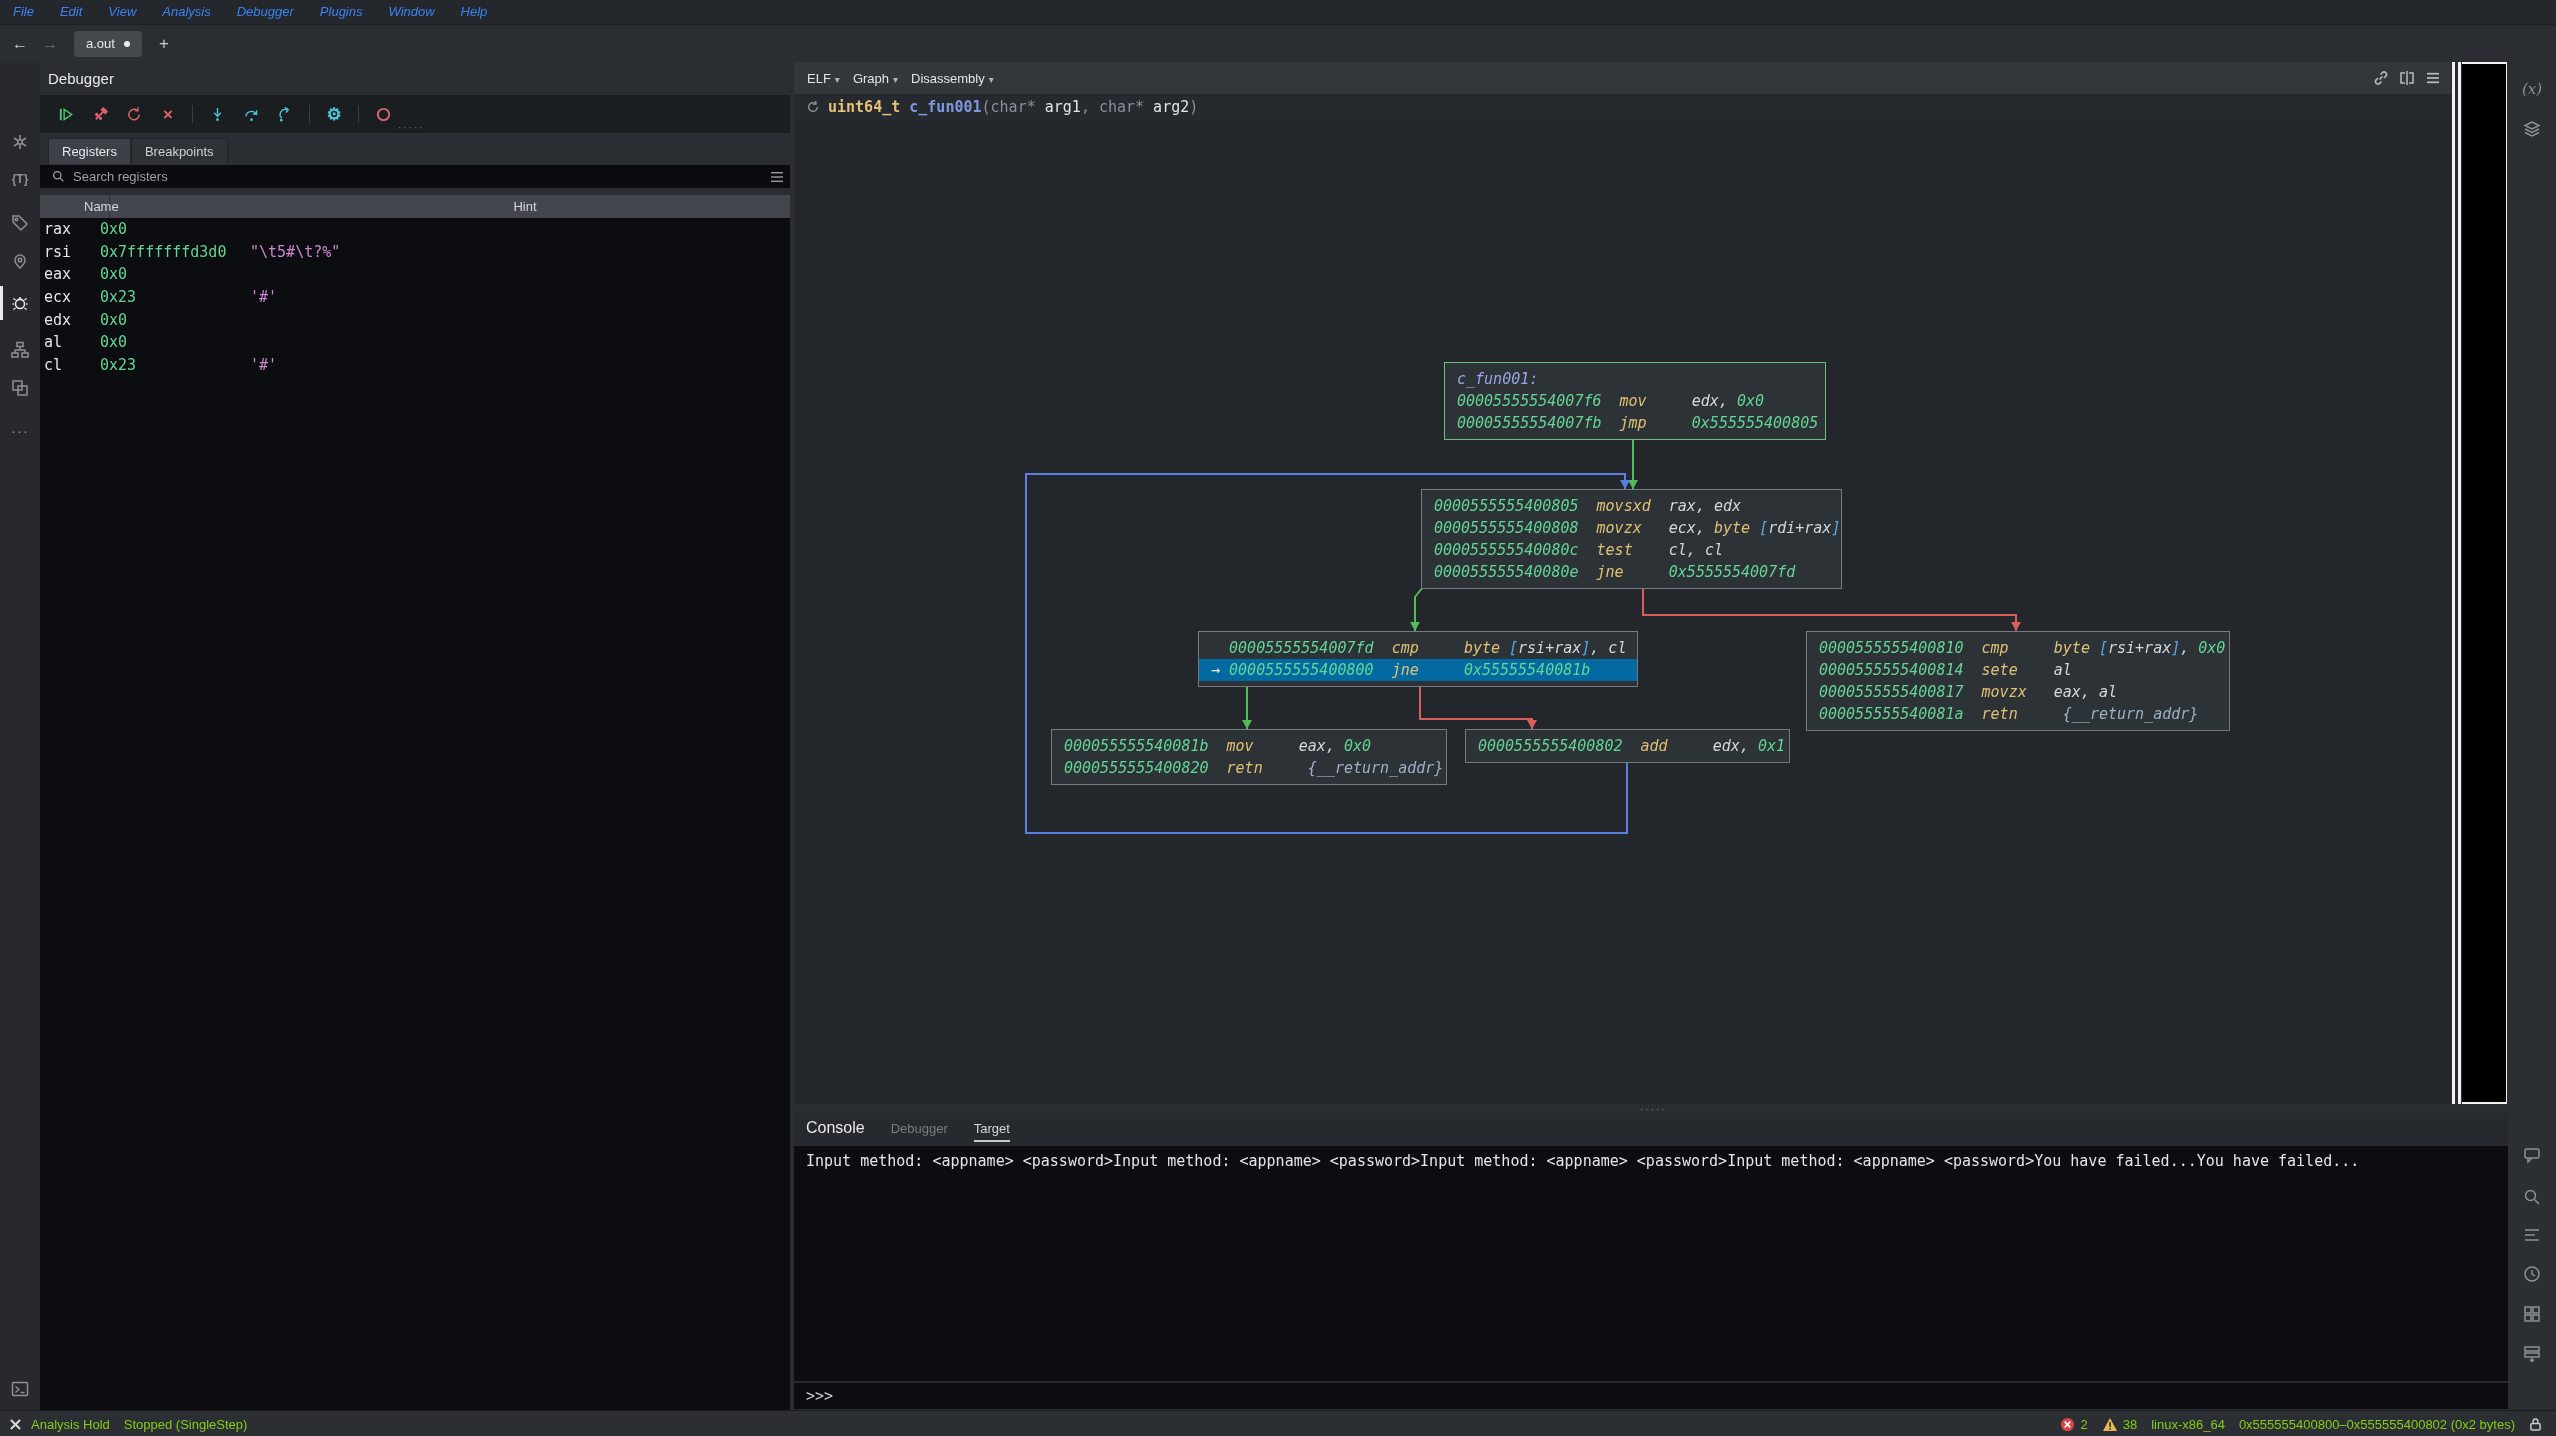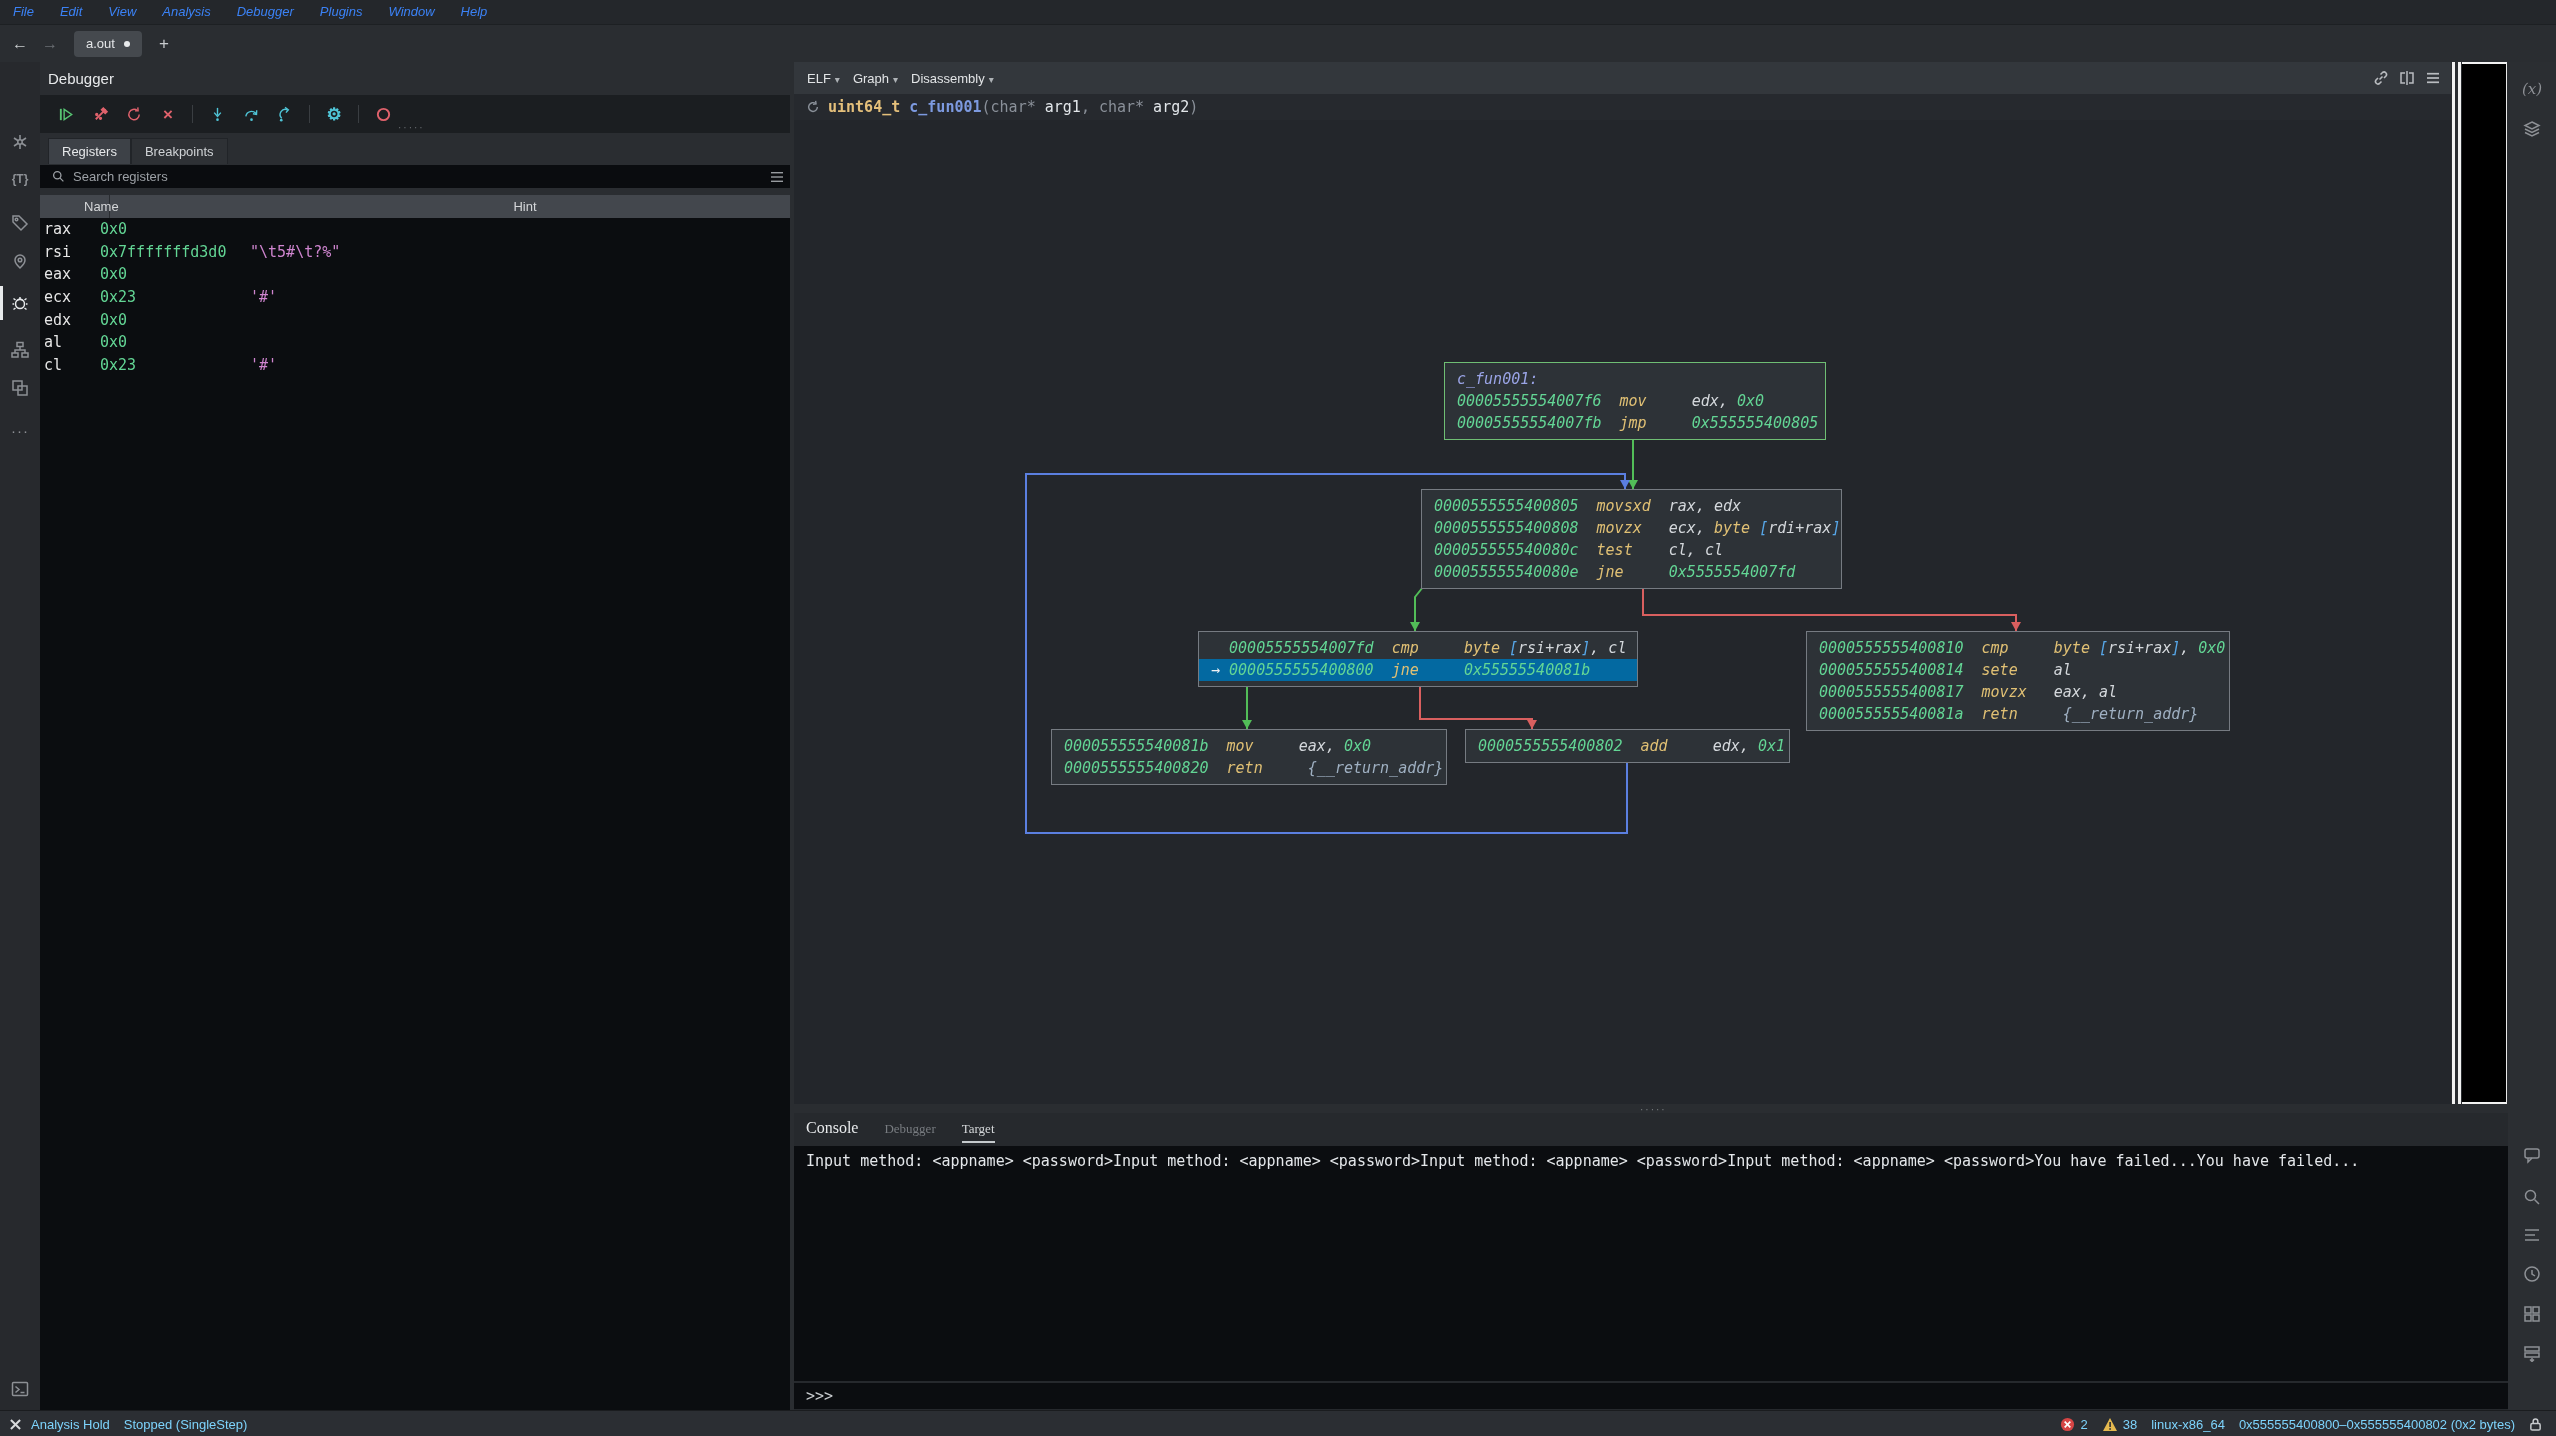--- a/index.html
+++ b/index.html
@@ -72,30 +72,30 @@
   #strip .wl1{position:absolute;left:1px;top:0;width:3px;height:100%;background:#f2f2f2;}
   #strip .wl2{position:absolute;left:7px;top:0;width:3px;height:100%;background:#f2f2f2;}
   #strip .blk{position:absolute;left:11px;top:0;width:45px;height:100%;background:#000;border-top:2px solid #f2f2f2;border-right:1px solid #e8e8e8;border-bottom:2px solid #f2f2f2;box-sizing:border-box;}
   
   #rightrail{left:2508px;top:62px;width:48px;height:1348px;background:#2b2e32;}
   .rail-ic{position:absolute;left:0;width:48px;height:30px;display:flex;align-items:center;justify-content:center;color:#8d9095;}
   .glyph-fx{font-family:"DejaVu Serif",serif;font-style:italic;font-size:15px;}
   
   #console-split-dots{left:1640px;top:1104px;width:60px;color:#7a7e83;font-size:10px;letter-spacing:2px;}
   #consolepanel{left:794px;top:1113px;width:1714px;height:297px;background:#26292d;}
-  #console-tabs{position:absolute;left:12px;top:6px;display:flex;align-items:baseline;gap:26px;font-family:Liberation Serif, serif;}
+  #console-tabs{position:absolute;left:12px;top:6px;display:flex;align-items:baseline;gap:26px;}
   .ctab-title{font-size:16px;color:#e8eaec;}
   .ctab-dim{color:#787c80;}
   .ctab-active{color:#d5d8da;padding-bottom:4px;border-bottom:2px solid #c6cacd;}
   #console-out{position:absolute;left:0;top:33px;width:1714px;height:235px;background:#0b0d10;color:#e4e7ea;font-size:15px;}
   #console-out .line{margin:6px 0 0 12px;white-space:pre;}
   #console-prompt{position:absolute;left:0;top:268px;width:1714px;height:26px;background:#0b0d10;border-top:2px solid #26292d;display:flex;align-items:center;}
   #console-prompt span{margin-left:12px;color:#c8cbce;font-size:15px;}
   
-  #statusbar{left:0;top:1410px;width:2556px;height:26px;background:#2b2e33;border-top:1px solid #1a1c1f;display:flex;align-items:center;color:#7dd3fc;}
+  #statusbar{left:0;top:1410px;width:2556px;height:26px;background:#2b2e33;border-top:1px solid #1a1c1f;display:flex;align-items:center;color:#84cc16;}
   #statusbar .xic{margin-left:10px;color:#d8dadc;}
   #sb-left1{margin-left:10px;} #sb-left2{margin-left:14px;}
   #sb-right{position:absolute;right:14px;display:flex;align-items:center;gap:14px;}
   .badge{display:flex;align-items:center;gap:5px;}
   svg{display:block;}
 </style>
 </head>
 <body>
 
 <div id="menubar" class="abs">

